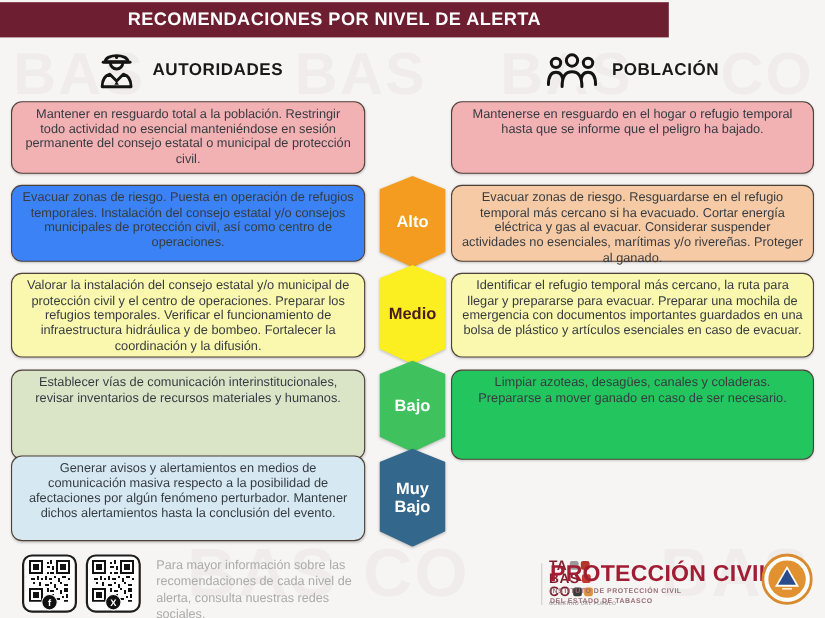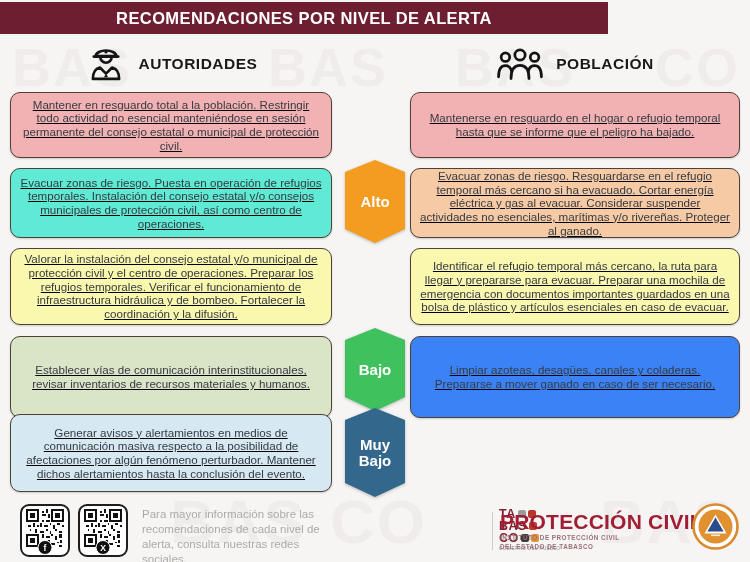--- a/index.html
+++ b/index.html
@@ -16,22 +16,22 @@
   .titlebar span { color:#ffffff; font-weight:bold; font-size:16.5px; letter-spacing:0.4px; }
 
   .colhead { position:absolute; top:40px; height:48px; display:flex; align-items:center; justify-content:center; gap:12px; z-index:2; }
   .colhead.left { left:10px; width:322px; }
   .colhead.right { left:410px; width:330px; }
   .colhead .label { font-weight:bold; font-size:15.5px; color:#191919; letter-spacing:0.5px; }
   .colhead svg { display:block; }
 
   
   .textbox { position:absolute; border:1.6px solid #4e4138; border-radius:10px;
-             display:flex; align-items:center; justify-content:center; text-align:center;
-             padding:4px 9px; z-index:2; box-shadow:0 1px 2px rgba(0,0,0,0.18);text-decoration:underline; }
+             display:flex; justify-content:center; text-align:center;
+             padding:4px 9px; z-index:2; box-shadow:0 1px 2px rgba(0,0,0,0.18); }
   .textbox p { font-size:11.6px; line-height:1.18; color:#363b42; font-weight:500; }
   .authcol { left:10px; width:322px; }
   .popcol  { left:410px; width:330px; }
   .r1 { top:92px;  height:66px; }
   .r2 { top:168px; height:70px; }
   .r3 { top:248px; height:77px; }
   .r4 { top:336px; height:82px; }
   .r5 { top:414px; height:78px; }
 
   
@@ -111,50 +111,56 @@
     <span class="label">POBLACIÓN</span>
   </div>
 
   <div class="textbox authcol r1" style="background-color: rgb(242, 177, 179);">
     <p>Mantener en resguardo total a la población. Restringir todo actividad no esencial manteniéndose en sesión permanente del consejo estatal o municipal de protección civil.</p>
   </div>
   <div class="textbox popcol r1" style="background-color: rgb(242, 177, 179);">
     <p>Mantenerse en resguardo en el hogar o refugio temporal hasta que se informe que el peligro ha bajado.</p>
   </div>
 
-  <div class="textbox authcol r2" style="background-color: #5eead4;">
+  <div class="textbox authcol r2" style="background-color: #3b82f6;">
     <p>Evacuar zonas de riesgo. Puesta en operación de refugios temporales. Instalación del consejo estatal y/o consejos municipales de protección civil, así como centro de operaciones.</p>
   </div>
   <div class="badge b-alto">
     <svg viewBox="0 0 60 83" width="60" height="83">
       <polygon points="30,0 60,12 60,69 30,83 0,69 0,12" fill="#f39c1f"></polygon>
     </svg>
     <div class="lbl" style="color: rgb(255, 255, 255);">Alto</div>
   </div>
   <div class="textbox popcol r2" style="background-color: rgb(245, 202, 164);">
     <p>Evacuar zonas de riesgo. Resguardarse en el refugio temporal más cercano si ha evacuado. Cortar energía eléctrica y gas al evacuar. Considerar suspender actividades no esenciales, marítimas y/o rivereñas. Proteger al ganado.</p>
   </div>
 
   <div class="textbox authcol r3" style="background-color: rgb(250, 247, 174);">
     <p>Valorar la instalación del consejo estatal y/o municipal de protección civil y el centro de operaciones. Preparar los refugios temporales. Verificar el funcionamiento de infraestructura hidráulica y de bombeo. Fortalecer la coordinación y la difusión.</p>
   </div>
+  <div class="badge b-medio">
+    <svg viewBox="0 0 60 90" width="60" height="90">
+      <polygon points="30,0 60,12 60,76 30,90 0,76 0,12" fill="#fbee21"></polygon>
+    </svg>
+    <div class="lbl" style="color: rgb(75, 29, 26);">Medio</div>
+  </div>
   <div class="textbox popcol r3" style="background-color: rgb(250, 247, 174);">
     <p>Identificar el refugio temporal más cercano, la ruta para llegar y prepararse para evacuar. Preparar una mochila de emergencia con documentos importantes guardados en una bolsa de plástico y artículos esenciales en caso de evacuar.</p>
   </div>
 
   <div class="textbox authcol r4" style="background-color: rgb(218, 229, 200);">
     <p>Establecer vías de comunicación interinstitucionales, revisar inventarios de recursos materiales y humanos.</p>
   </div>
   <div class="badge b-bajo">
     <svg viewBox="0 0 60 83" width="60" height="83">
       <polygon points="30,0 60,12 60,69 30,83 0,69 0,12" fill="#3fc15e"></polygon>
     </svg>
     <div class="lbl" style="color: rgb(255, 255, 255);">Bajo</div>
   </div>
-  <div class="textbox popcol r4" style="background-color: #3b82f6;">
+  <div class="textbox popcol r4" style="background-color: #22c55e;">
     <p>Limpiar azoteas, desagües, canales y coladeras. Prepararse a mover ganado en caso de ser necesario.</p>
   </div>
 
   <div class="textbox authcol r5" style="background-color: rgb(214, 232, 242);">
     <p>Generar avisos y alertamientos en medios de comunicación masiva respecto a la posibilidad de afectaciones por algún fenómeno perturbador. Mantener dichos alertamientos hasta la conclusión del evento.</p>
   </div>
   <div class="badge b-muybajo">
     <svg viewBox="0 0 60 89" width="60" height="89">
       <polygon points="30,0 60,12 60,75 30,89 0,75 0,12" fill="#33678c"></polygon>
     </svg>

